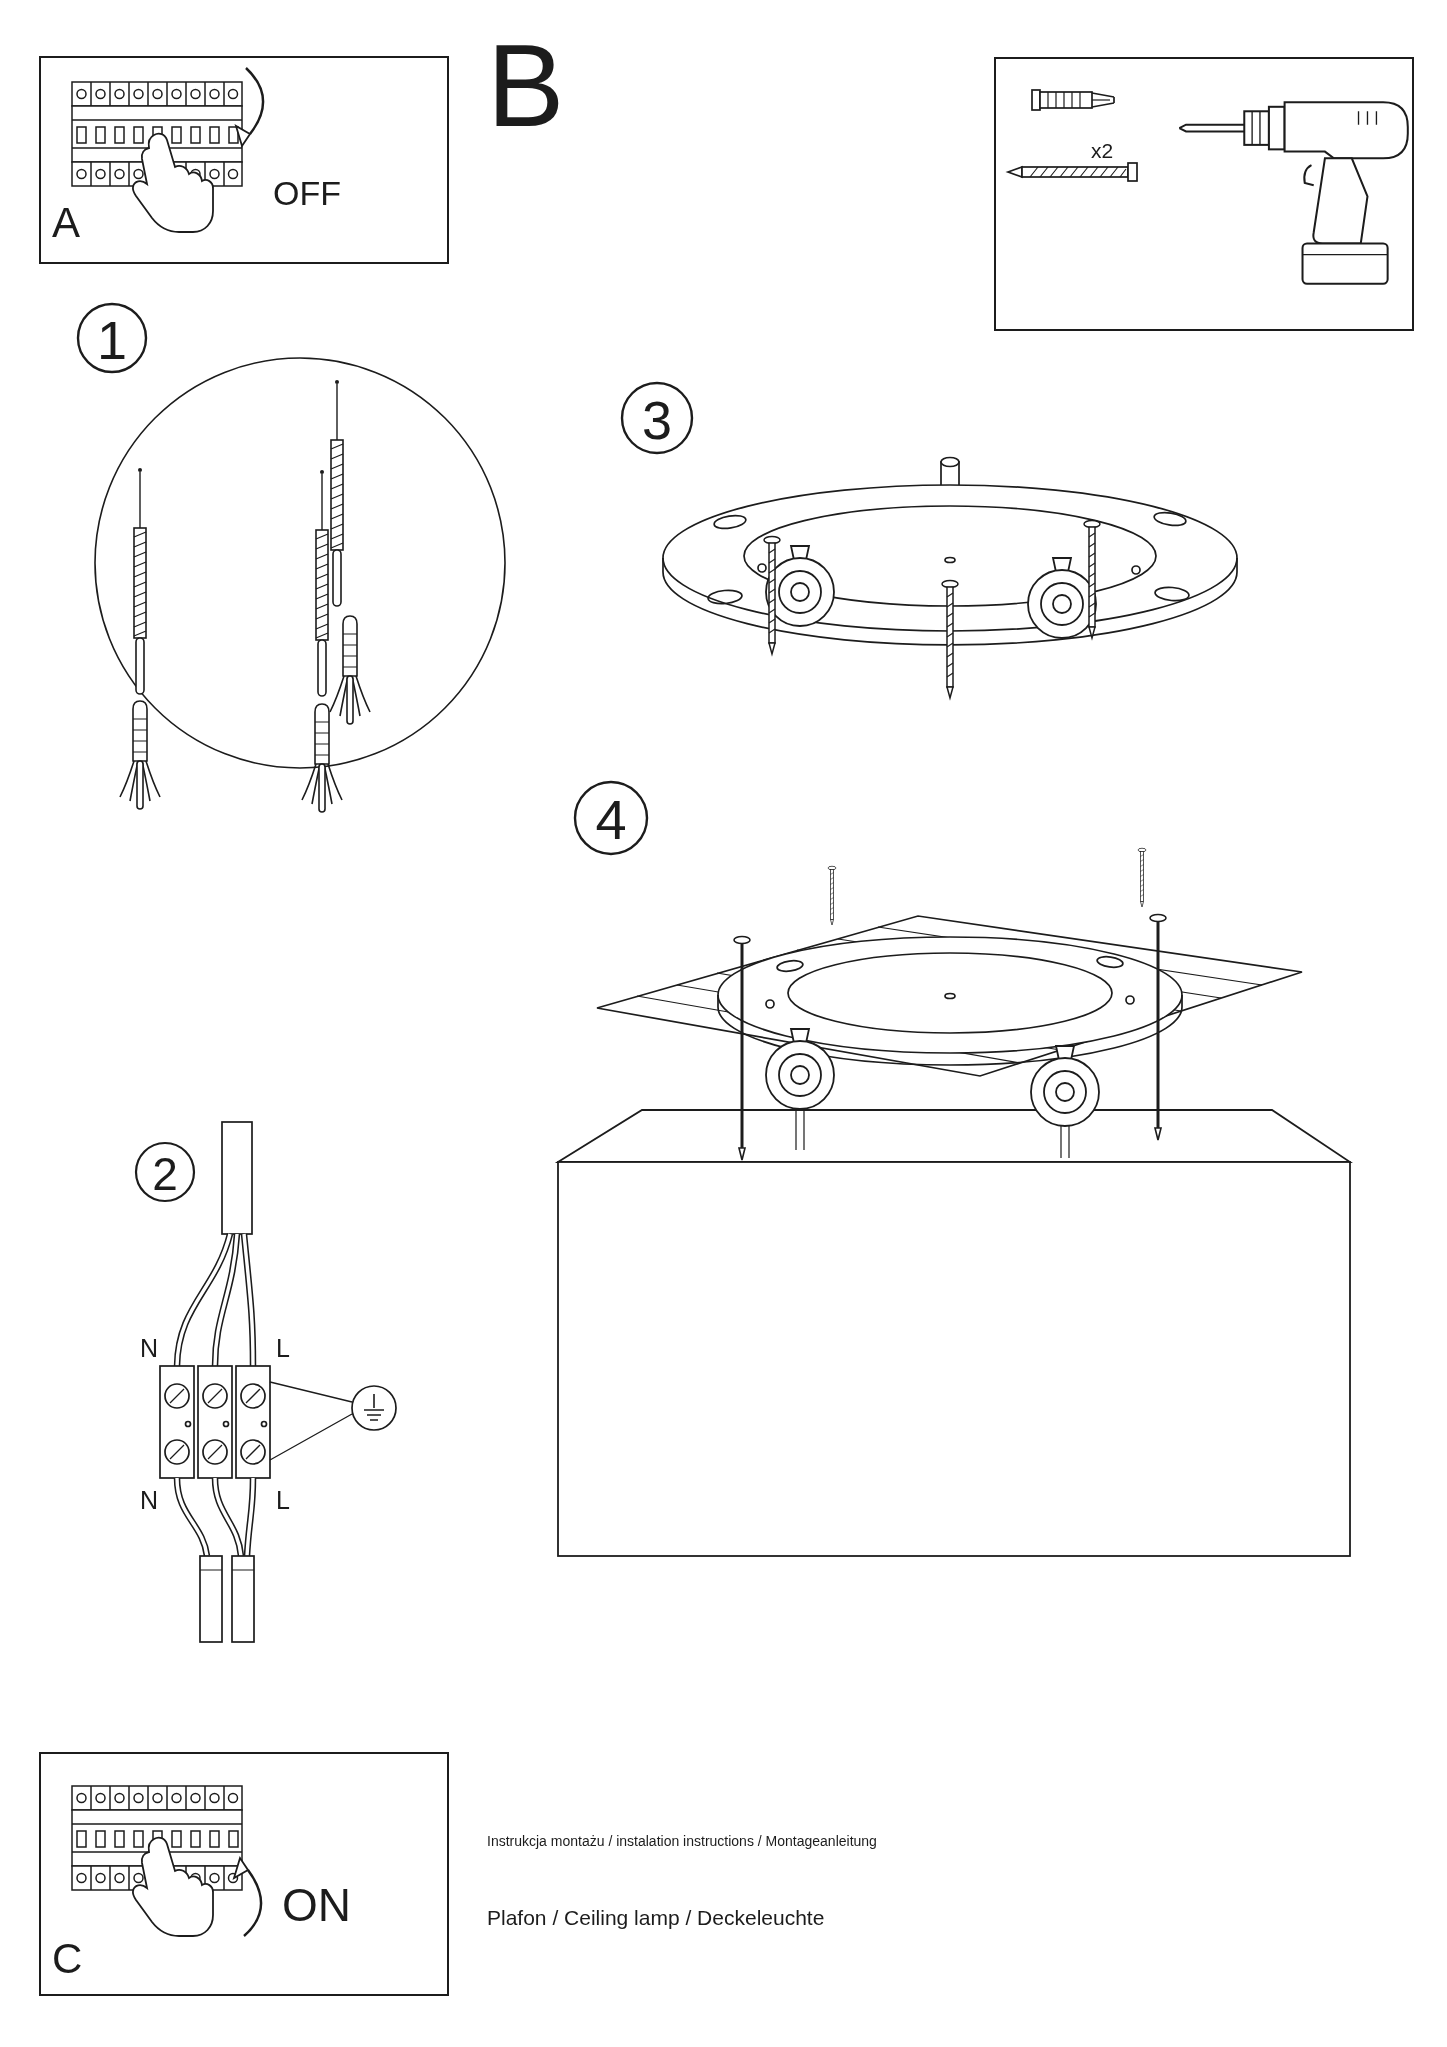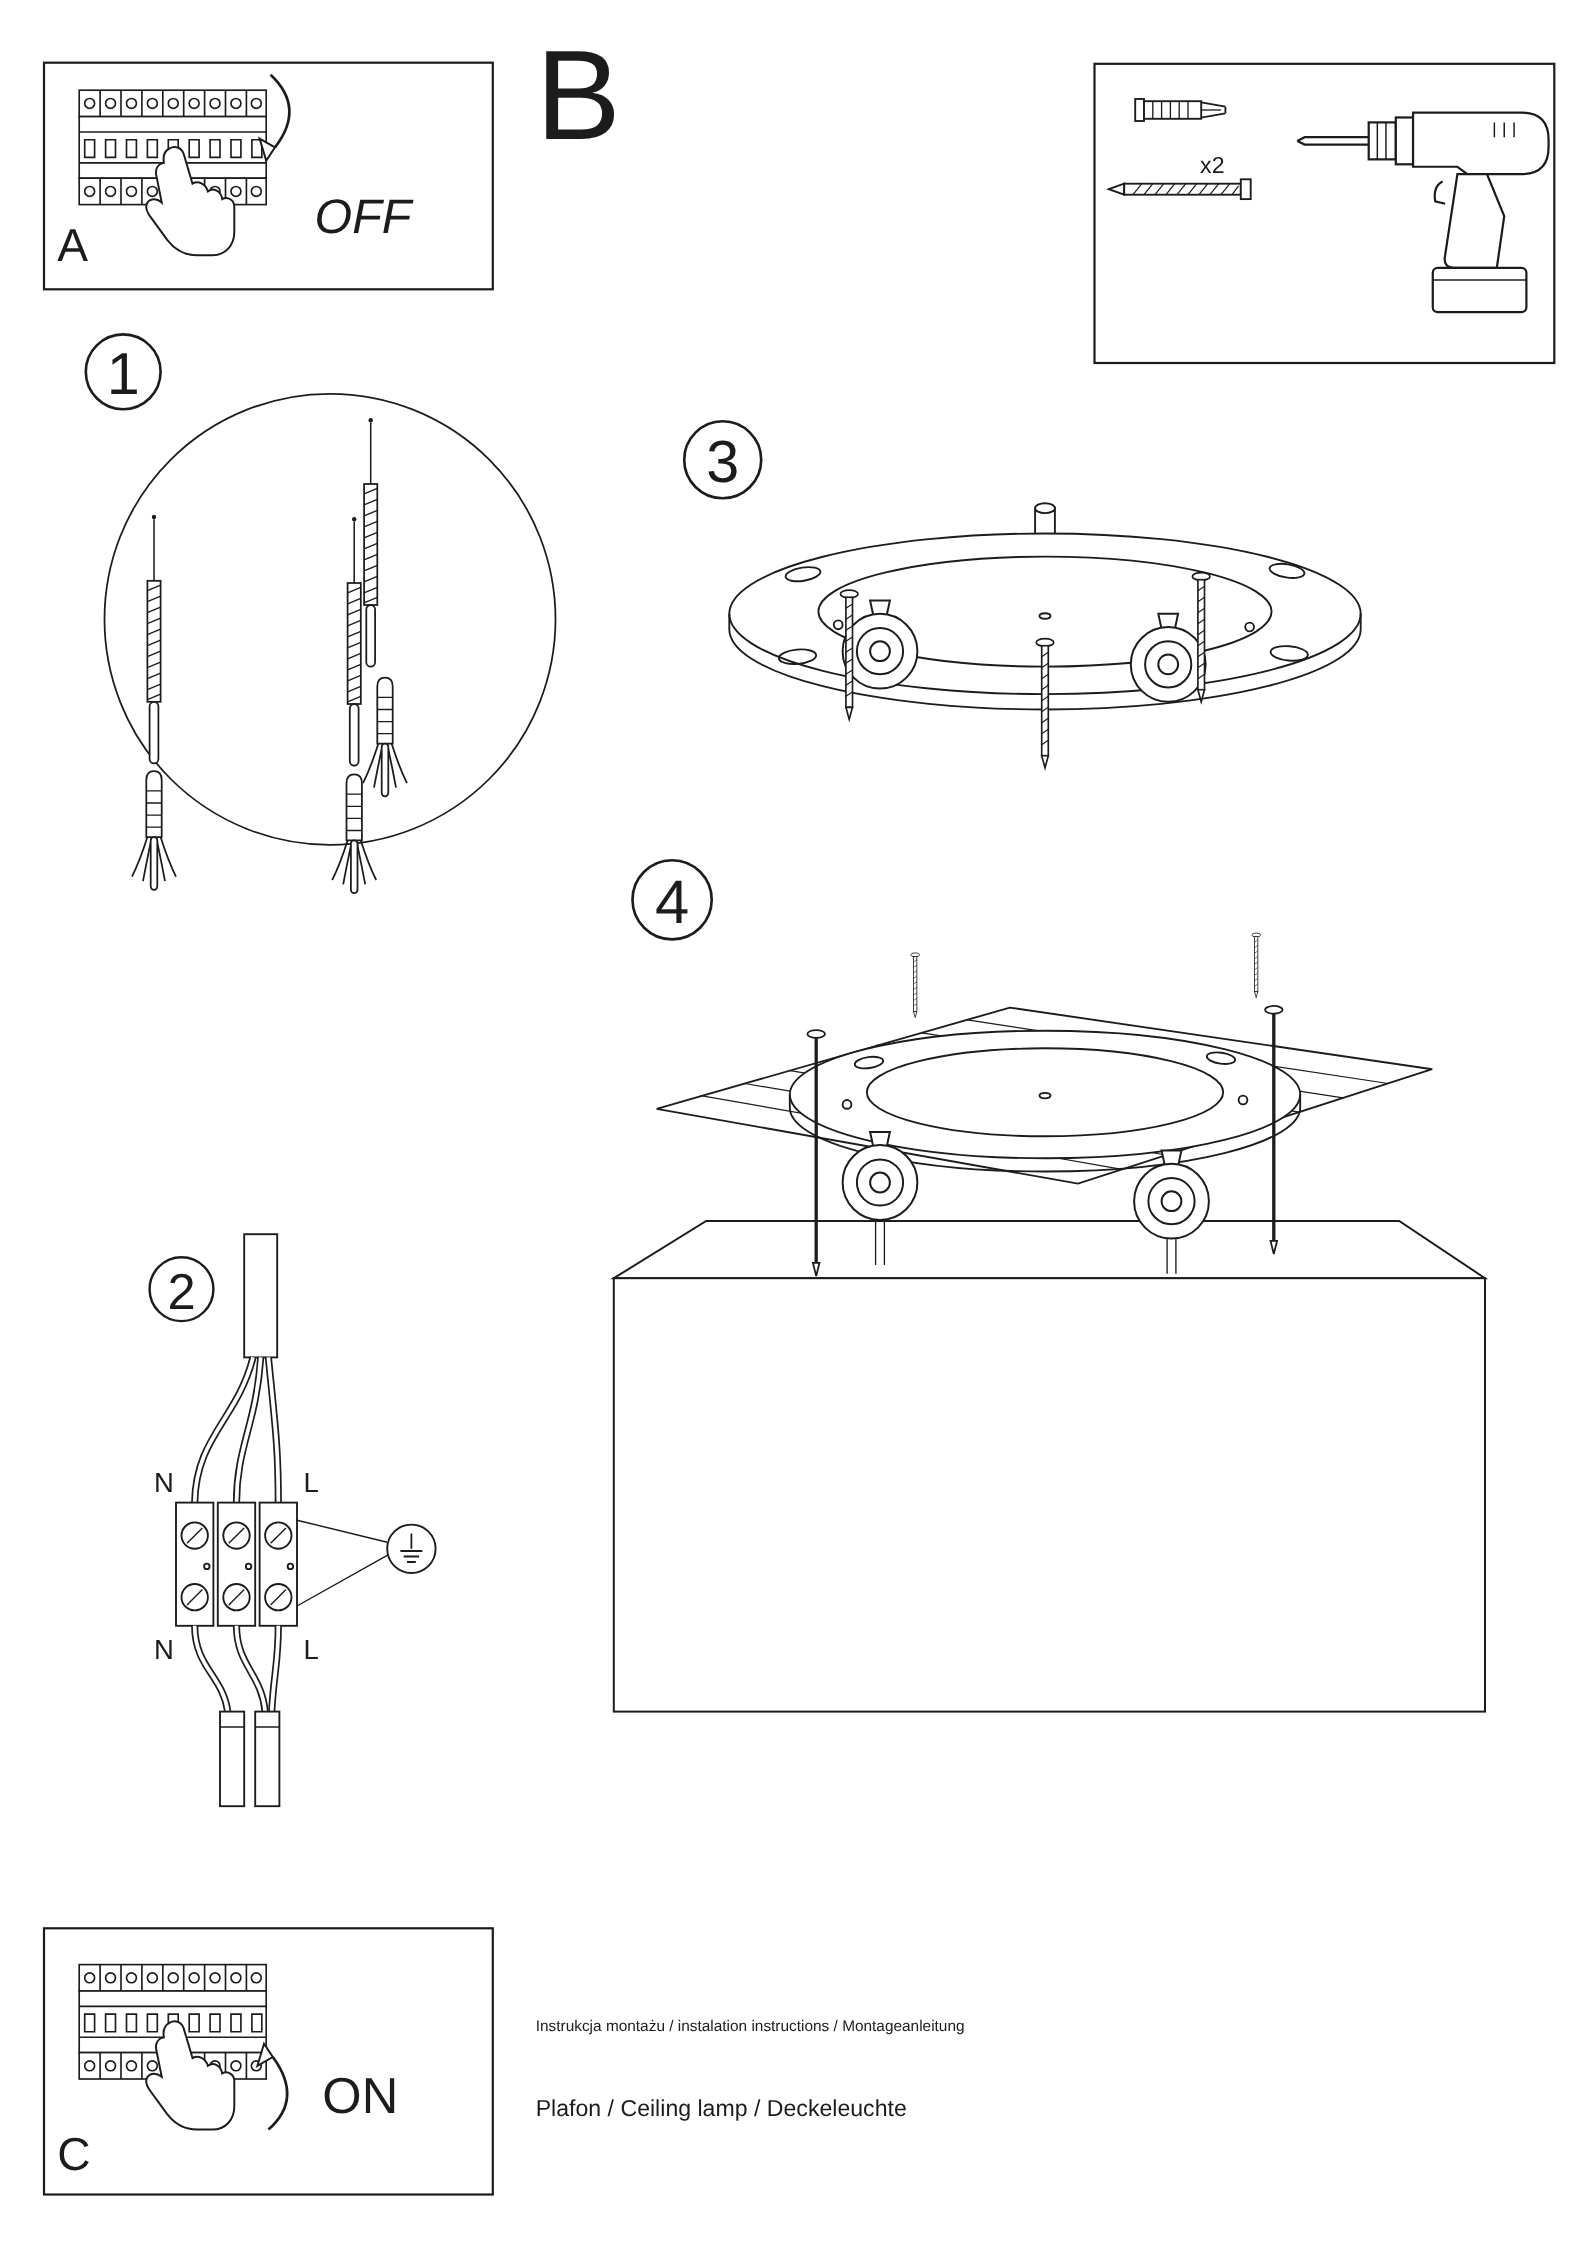--- a/index.html
+++ b/index.html
@@ -260,35 +260,35 @@
     <g>
       <use href="#hand" x="149" y="1852"></use>
     </g>
     <g class="ln" stroke-width="2.4">
       <path d="M244,1936 Q276,1908 248,1870"></path>
       <path d="M248,1870 L234,1878 L240,1858 Z" fill="#ffffff" stroke-width="1.8"></path>
     </g>
   </svg>
 
   <div class="t" style="left:52px; top:202px; font-size:42px;">A</div>
-  <div class="t" style="left:286px; top:176px; font-size:44px;font-style:italic;">OFF</div>
+  <div class="t" style="left:273px; top:176px; font-size:34px;">OFF</div>
 
   <div class="t" style="left:487px; top:28px; font-size:116px;">B</div>
 
   <div class="t" style="left:1068px; top:140px; font-size:21px;margin-left:23px;">x2</div>
 
   <div class="t num" style="left:112px; top:340px; font-size:54px;">1</div>
   <div class="t num" style="left:657px; top:420px; font-size:54px;">3</div>
   <div class="t num" style="left:611px; top:820px; font-size:56px;">4</div>
   <div class="t num" style="left:165px; top:1174px; font-size:46px;">2</div>
 
   <div class="t" style="left:140px; top:1336px; font-size:25px;">N</div>
   <div class="t" style="left:276px; top:1336px; font-size:25px;">L</div>
   <div class="t" style="left:140px; top:1488px; font-size:25px;">N</div>
   <div class="t" style="left:276px; top:1488px; font-size:25px;">L</div>
 
   <div class="t" style="left:52px; top:1938px; font-size:42px;">C</div>
-  <div class="t" style="left:293px; top:1882px; font-size:46px;">ON</div>
+  <div class="t" style="left:282px; top:1882px; font-size:46px;">ON</div>
 
   <div class="t" style="left:487px; top:1834px; font-size:14px;">Instrukcja montażu / instalation instructions / Montageanleitung</div>
   <div class="t" style="left:487px; top:1907px; font-size:21px;">Plafon / Ceiling lamp / Deckeleuchte</div>
 
 </div>
 
 </body></html>

